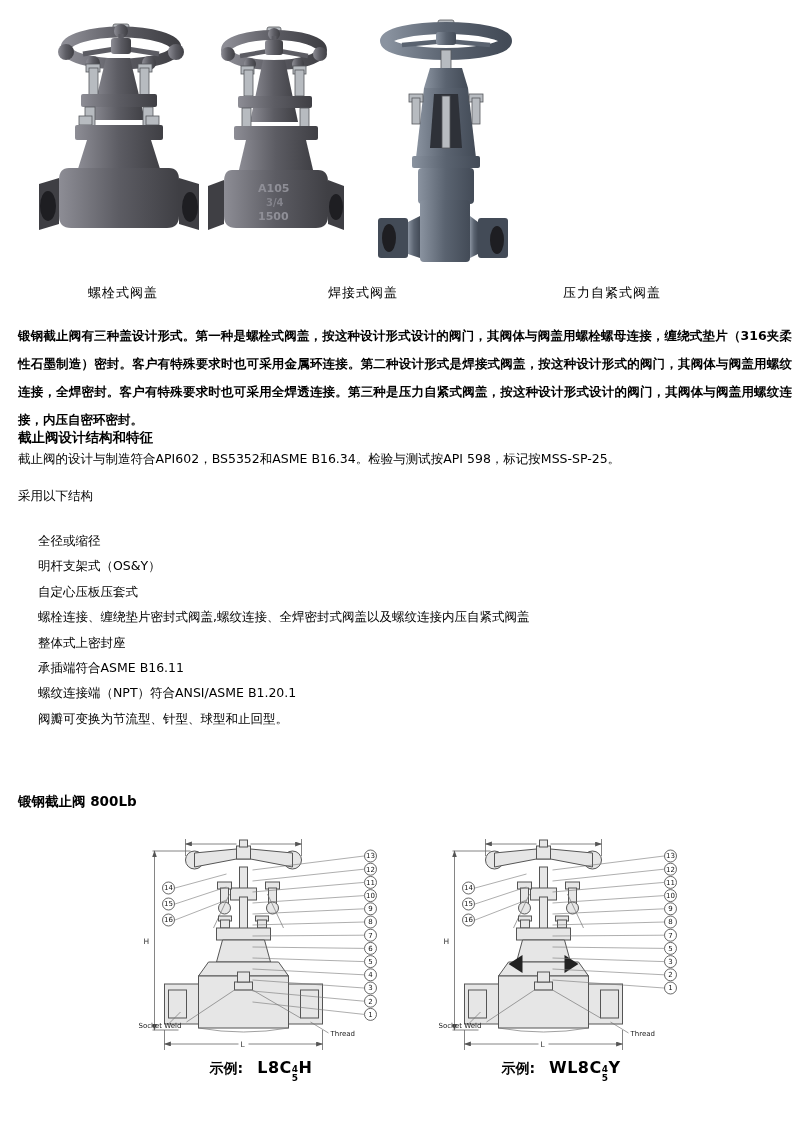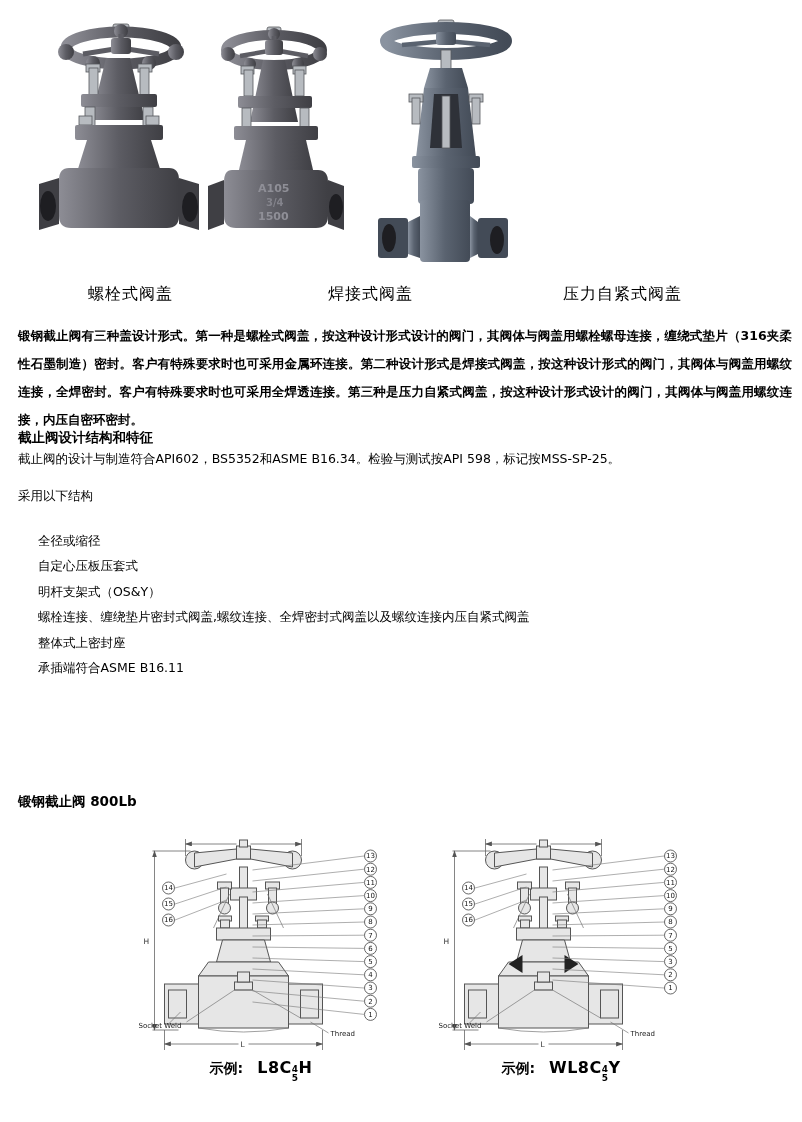--- a/index.html
+++ b/index.html
@@ -1,20 +1,20 @@
 <!DOCTYPE html>
 <html style="--bg: #ffffff; --valve-light: #8d8d95; --valve-mid: #5c5c63; --valve-dark: #3f3f44; --valve-blue-light: #8a93a0; --valve-blue: #5a6370; --valve-blue-dark: #434b57; --metal: #b7bbc0; --bore: #1e1e22; --diagram-line: #555555; --diagram-fill: #e6e6e6;"><head>
 <meta charset="utf-8">
 <style>
   html,body{margin:0;padding:0;background:#fff;}
   body{font-family:"DejaVu Sans","Liberation Sans",sans-serif;color:#000;}
   .page{position:relative;width:802px;height:1122px;background:var(--bg,#fff);overflow:hidden;}
 
   .photo{position:absolute;}
-  .caption-row .cap{position:absolute;top:284px;font-size:16px;letter-spacing:1px;white-space:nowrap;}
+  .caption-row .cap{position:absolute;top:284px;font-size:13px;letter-spacing:1px;white-space:nowrap;}
 
   .para{position:absolute;left:18px;top:322px;width:774px;font-size:12.5px;line-height:28px;text-align:justify;font-weight:bold;}
   .h-bold{position:absolute;left:18px;font-size:13.5px;font-weight:bold;white-space:nowrap;}
   .line{position:absolute;left:18px;font-size:12.5px;white-space:nowrap;}
   .features{position:absolute;left:18px;top:528px;font-size:12.5px;margin-left:20px;}
   .features .feature-line{line-height:25.4px;white-space:nowrap;}
 
   .diagram{position:absolute;top:836px;width:250px;height:260px;}
   .diagram svg{display:block;}
   .dia-caption{position:absolute;left:0;top:222px;width:100%;text-align:center;font-size:14px;font-weight:bold;white-space:nowrap;}
@@ -165,25 +165,27 @@
     <div class="cap" style="left:563px">压力自紧式阀盖</div>
   </div>
 
   <div class="para">锻钢截止阀有三种盖设计形式。第一种是螺栓式阀盖，按这种设计形式设计的阀门，其阀体与阀盖用螺栓螺母连接，缠绕式垫片（316夹柔性石墨制造）密封。客户有特殊要求时也可采用金属环连接。第二种设计形式是焊接式阀盖，按这种设计形式的阀门，其阀体与阀盖用螺纹连接，全焊密封。客户有特殊要求时也可采用全焊透连接。第三种是压力自紧式阀盖，按这种设计形式设计的阀门，其阀体与阀盖用螺纹连接，内压自密环密封。</div>
 
   <div class="h-bold" style="top:429px">截止阀设计结构和特征</div>
   <div class="line" style="top:451px">截止阀的设计与制造符合API602，BS5352和ASME B16.34。检验与测试按API 598，标记按MSS-SP-25。</div>
   <div class="line" style="top:488px">采用以下结构</div>
   <div class="features">
       <div class="feature-line">全径或缩径</div>
+      <div class="feature-line">明杆支架式（OS&amp;Y）</div>
       <div class="feature-line">自定心压板压套式</div>
-      <div class="feature-line">明杆支架式（OS&amp;Y）</div>
       <div class="feature-line">螺栓连接、缠绕垫片密封式阀盖,螺纹连接、全焊密封式阀盖以及螺纹连接内压自紧式阀盖</div>
       <div class="feature-line">整体式上密封座</div>
       <div class="feature-line">承插端符合ASME B16.11</div>
+      <div class="feature-line">螺纹连接端（NPT）符合ANSI/ASME B1.20.1</div>
+      <div class="feature-line">阀瓣可变换为节流型、针型、球型和止回型。</div>
     </div>
 
   <div class="h-bold" style="top:793px">锻钢截止阀 800Lb</div>
 
   <div class="diagram" style="left:136px">
     <svg width="250" height="220" viewBox="0 0 245 220">
       <defs>
         <marker id="ah0" markerWidth="9" markerHeight="7" refX="8" refY="3" orient="auto-start-reverse">
           <path d="M0,0 L9,3 L0,6 Z" fill="#555"></path>
         </marker>

